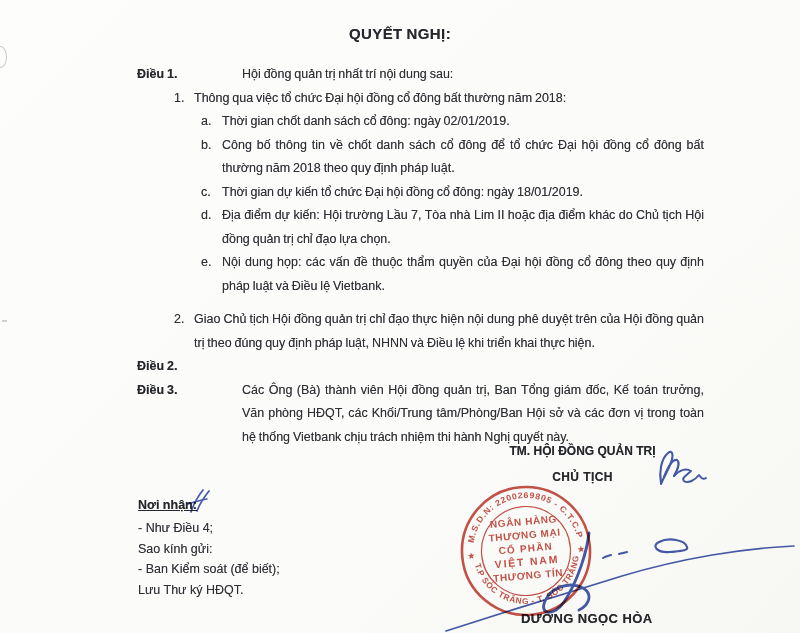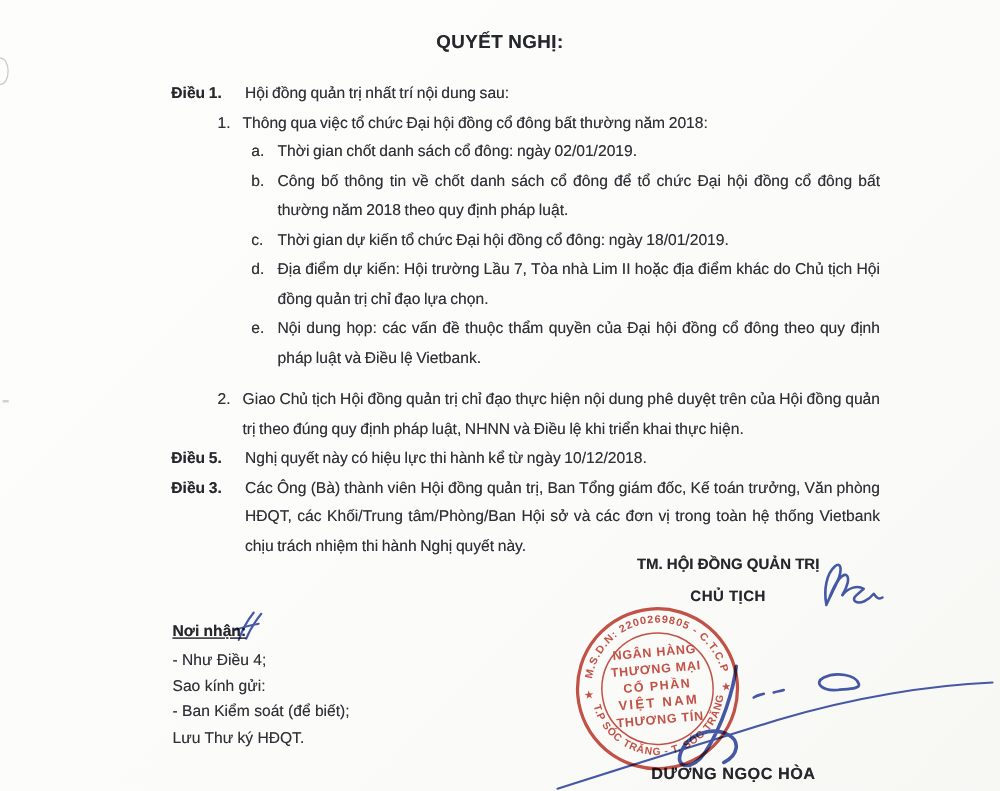--- a/index.html
+++ b/index.html
@@ -13,21 +13,21 @@
   .body-text{
     position:absolute;left:0;top:0;width:800px;
     padding:23px 96px 0 137px;box-sizing:border-box;
     font-size:12.5px;line-height:23.5px;word-spacing:-0.6px;
     text-shadow:0 0 0.5px rgba(47,48,54,0.55);
   }
   .doc-title{
     margin:0 -96px 19px -137px;text-align:center;
     font-weight:bold;font-size:15px;line-height:21px;letter-spacing:0.4px;color:#26272c;
   }
-  .article{display:flex;}
+  .article{display:flex;gap:46px;}
   .article .a-label{flex:0 0 59px;font-weight:bold;color:#26272c;}
   .article .a-text{flex:1;text-align:justify;}
   .num-item{display:flex;margin-left:37px;}
   .num-item .n-num{flex:0 0 20px;}
   .num-item .n-text{flex:1;text-align:justify;}
   .num-item.spaced{margin-top:10px;}
   .sub-item{display:flex;margin-left:64px;}
   .sub-item .s-letter{flex:0 0 21px;}
   .sub-item .s-text{flex:1;text-align:justify;}
   .signoff{
@@ -91,22 +91,21 @@
       <span class="s-letter">e.</span>
       <span class="s-text">Nội dung họp: các vấn đề thuộc thẩm quyền của Đại hội đồng cổ đông theo quy định pháp luật và Điều lệ Vietbank.</span>
     </div>
 
     <div class="num-item spaced">
       <span class="n-num">2.</span>
       <span class="n-text">Giao Chủ tịch Hội đồng quản trị chỉ đạo thực hiện nội dung phê duyệt trên của Hội đồng quản trị theo đúng quy định pháp luật, NHNN và Điều lệ khi triển khai thực hiện.</span>
     </div>
 
     <div class="article">
-      <span class="a-label">Điều 5.</span>
-      <span class="a-text">Nghị quyết này có hiệu lực thi hành kể từ ngày 10/12/2018.</span>
+      <span class="a-label">Điều 2.</span>
     </div>
 
     <div class="article">
       <span class="a-label">Điều 3.</span>
       <span class="a-text">Các Ông (Bà) thành viên Hội đồng quản trị, Ban Tổng giám đốc, Kế toán trưởng, Văn phòng HĐQT, các Khối/Trung tâm/Phòng/Ban Hội sở và các đơn vị trong toàn hệ thống Vietbank chịu trách nhiệm thi hành Nghị quyết này.</span>
     </div>
   </div>
 
   <div class="signoff">
     <div class="org">TM. HỘI ĐỒNG QUẢN TRỊ</div>

